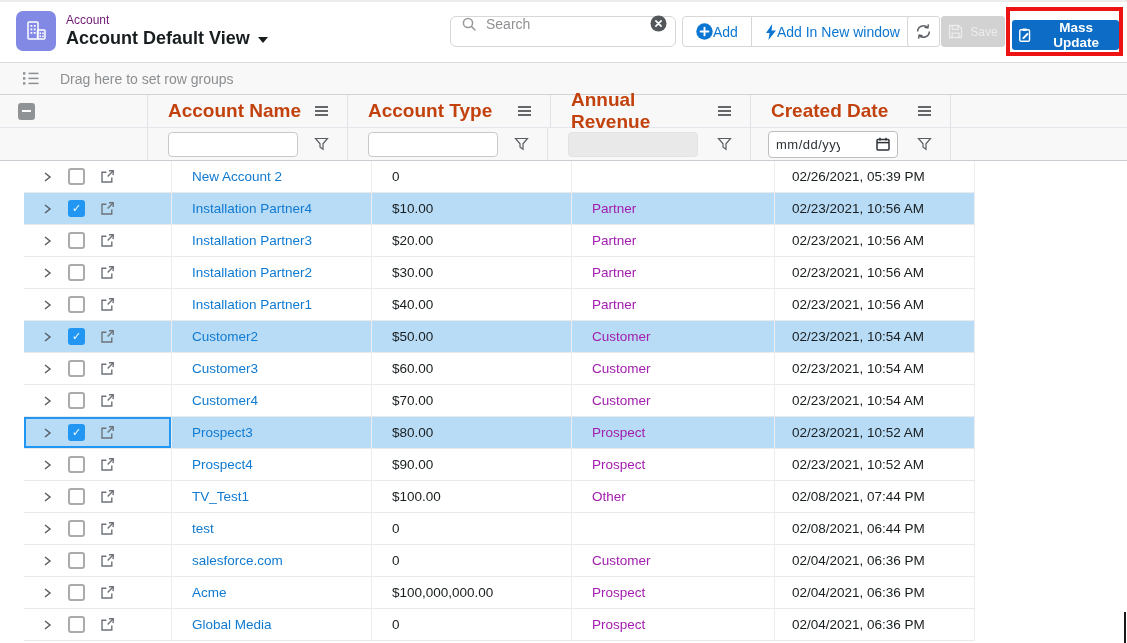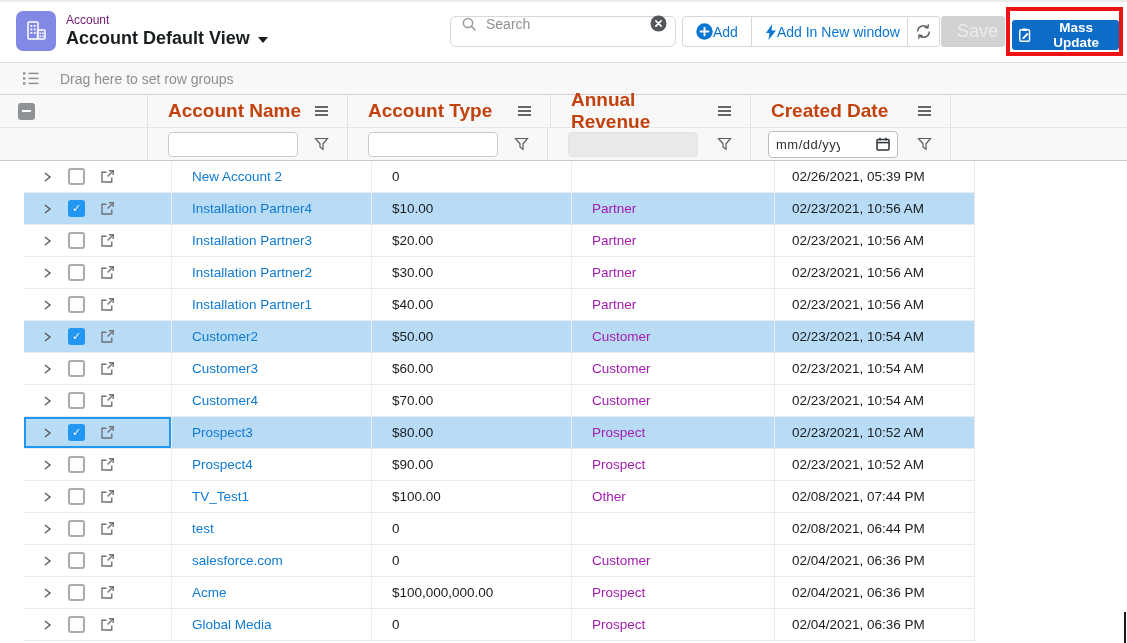--- a/index.html
+++ b/index.html
@@ -24,21 +24,21 @@
 
   .btn-group{position:absolute;left:682px;top:16px;height:31px;border:1px solid #d7d7d7;border-radius:4px;
              background:#fff;display:flex;align-items:stretch;box-sizing:border-box;}
   .group-btn{display:flex;align-items:center;gap:0;padding:0 13px;background:none;border:none;
              font-family:inherit;font-size:14px;color:var(--accent,#0b76d2);cursor:pointer;}
   .group-divider{width:1px;background:#d7d7d7;}
 
   .icon-btn{position:absolute;left:907px;top:16px;width:33px;height:31px;border:1px solid #d7d7d7;
             border-radius:3px;background:#fff;display:flex;align-items:center;justify-content:center;cursor:pointer;box-sizing:border-box;}
   .save-btn{position:absolute;left:941px;top:16px;width:64px;height:31px;border:1px solid #d2d2d2;border-radius:3px;
-            background:#d2d2d2;color:#ececec;font-family:inherit;font-size:18px;display:flex;align-items:center;
+            background:#d2d2d2;color:#ececec;font-family:inherit;font-size:12px;display:flex;align-items:center;
             justify-content:center;gap:7px;box-sizing:border-box;}
   .mass-btn{position:absolute;left:1012px;top:20px;width:107px;height:30px;border:none;border-radius:3px;
             background:var(--mass-blue,#0d6cc6);color:#fff;font-family:inherit;font-size:13.5px;font-weight:bold;
             display:flex;align-items:center;justify-content:center;gap:7px;cursor:pointer;}
   .red-annotation{position:absolute;left:1006px;top:7px;width:117px;height:49px;border:4px solid var(--ann-red,#ee1313);
                   box-sizing:border-box;z-index:9;pointer-events:none;}
 
   
   .rowgroup-bar{position:absolute;left:0;top:62px;width:1127px;height:33px;background:#f8f8f8;
                 border-top:1px solid #dcdcdc;border-bottom:1px solid #d2d2d2;box-sizing:border-box;

